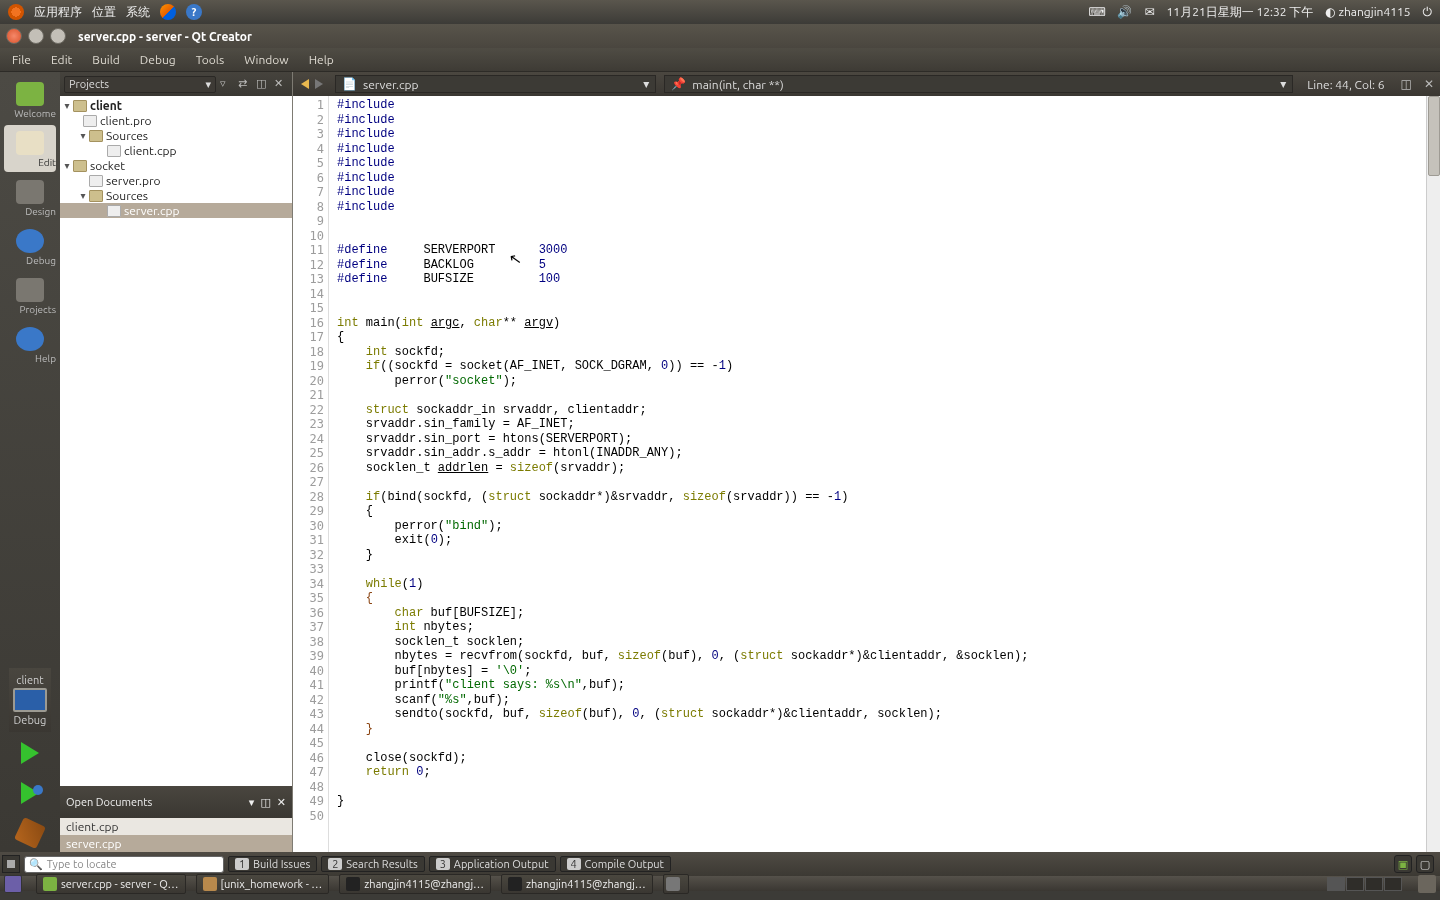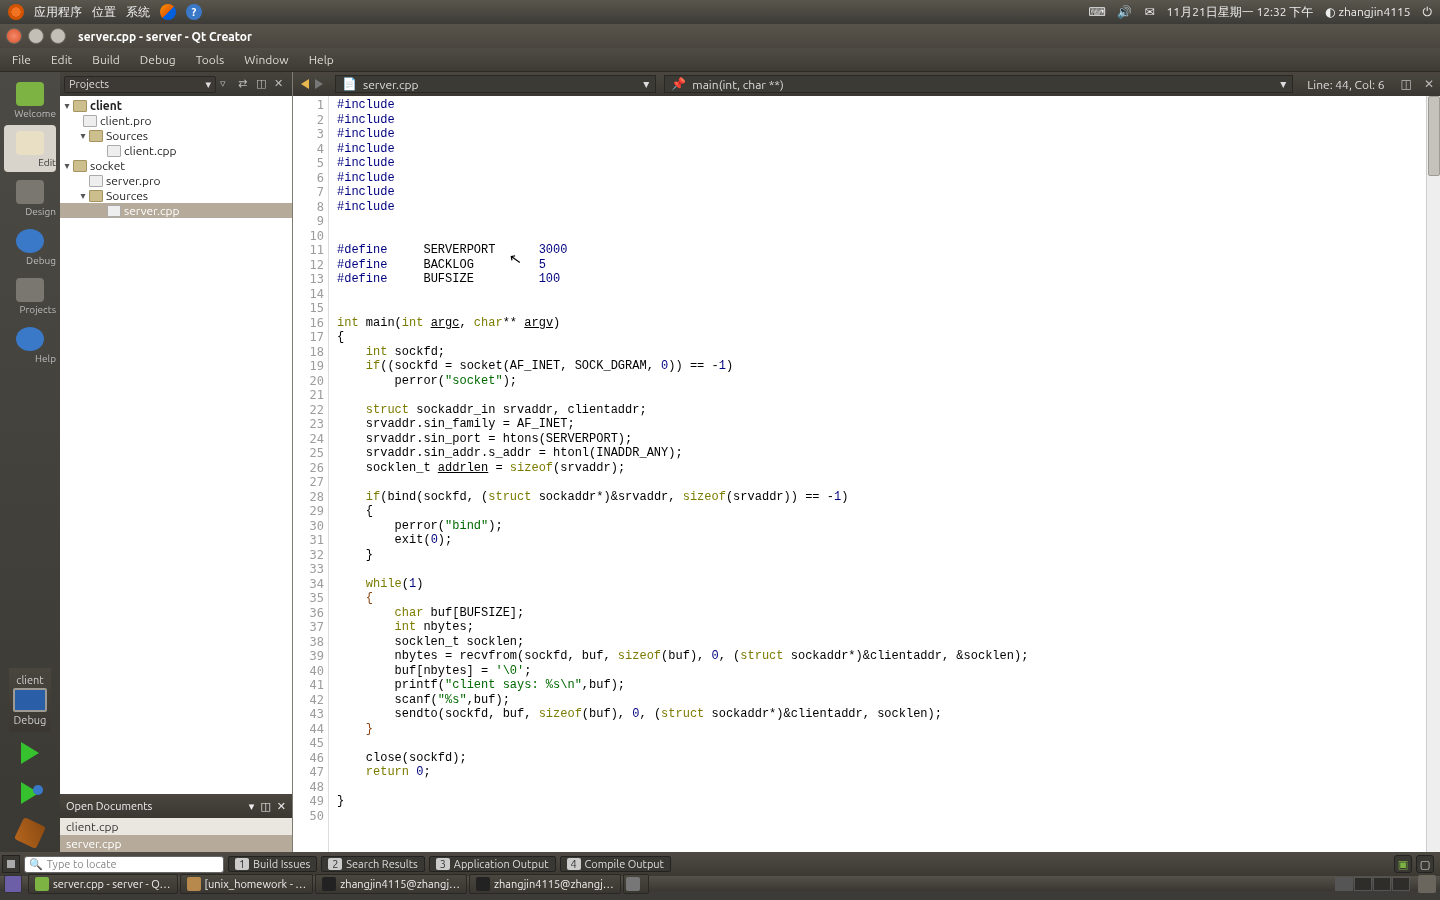--- a/index.html
+++ b/index.html
@@ -41,21 +41,21 @@
 .proj-sel { flex:1; background:#3d3a35; border:1px solid #2a2825; border-radius:2px; padding:1px 4px; display:flex; justify-content:space-between; align-items:center; }
 .proj-tool-ico { width:14px; height:14px; opacity:.8; }
 .tree { flex:1; background:#fff; color:#222; padding:2px 0; font-size:12px; overflow:auto; }
 .tree-row { display:flex; align-items:center; padding:1px 2px; white-space:nowrap; }
 .tree-row.sel { background:#b6aa9a; color:#fff; }
 .tw { display:inline-block; width:10px; text-align:center; margin-right:1px; color:#555; font-size:10px;}
 .tico { width:14px; height:12px; margin-right:3px; background:#cdbf8d; border:1px solid #a4925f; border-radius:1px; }
 .tico.file { background:#eee; border-color:#aaa; }
 .tree-row b { font-weight:bold; }
 
-.opendocs-hdr { height:24px; background:linear-gradient(#4a463f,#3a3732); color:#eee; display:flex; align-items:center; padding:0 6px; font-size:11px; justify-content:space-between;}
+.opendocs-hdr { height:32px; background:linear-gradient(#4a463f,#3a3732); color:#eee; display:flex; align-items:center; padding:0 6px; font-size:11px; justify-content:space-between;}
 .opendocs-hdr .r { display:flex; gap:6px;}
 .opendocs { background:#eae7e1;}
 .od-row { padding:2px 6px; font-size:12px; color:#333;}
 .od-row.sel { background:#b6aa9a; color:#fff; }
 
 .run-target { background:linear-gradient(#49463f,#3a3732); color:#ccc; padding:6px 4px; text-align:center; font-size:11px;}
 .run-target .mon { width:34px; height:24px; margin:2px auto; background:#2a5fa8; border:2px solid #9c9a92; border-radius:2px;}
 
 
 .edit-col { flex:1; display:flex; flex-direction:column; min-width:0; }
@@ -80,21 +80,21 @@
 .out-bar { height:24px; background:linear-gradient(#4f4b44,#3c3933); display:flex; align-items:center; color:#ddd; font-size:11px; padding:0 2px; gap:4px; }
 .out-stop { width:18px; height:18px; background:#3a3833; border:1px solid #222; display:flex; align-items:center; justify-content:center;}
 .out-stop div{ width:8px;height:8px;background:#aaa;}
 .locator { flex:0 0 200px; display:flex; align-items:center; background:#fff; border:1px solid #666; border-radius:3px; padding:1px 4px; color:#888; gap:4px;}
 .out-tab { background:#3a3833; border:1px solid #222; border-radius:2px; padding:1px 6px; display:flex; gap:4px;}
 .out-tab .n{ background:#ccc; color:#333; width:14px; text-align:center; border-radius:2px;}
 .out-right{ margin-left:auto; display:flex; gap:4px; padding-right:4px;}
 .out-sq{ width:18px;height:18px; background:#3a3833; border:1px solid #222; border-radius:3px; display:flex; align-items:center; justify-content:center;}
 
 
-.taskbar { height:15px; background:linear-gradient(#55514a,#3a3732); display:flex; align-items:center; padding:0 4px; gap:2px; color:#eee; font-size:11px;}
+.taskbar { height:15px; background:linear-gradient(#55514a,#3a3732); display:flex; align-items:center; padding:0 4px; gap:10px; color:#eee; font-size:11px;}
 .task { background:linear-gradient(#4a473f,#3a3732); border:1px solid #2a2825; border-radius:2px; padding:2px 6px; display:flex; align-items:center; gap:4px; max-width:200px; white-space:nowrap; overflow:hidden;}
 .task .ico{ width:14px; height:14px; background:#777; border-radius:2px;}
 .show-dt{ width:18px; height:18px; background:#6c5fa8; border:1px solid #333; border-radius:2px; margin-right:4px;}
 .ws{ margin-left:auto; display:flex; gap:1px;}
 .ws div{ width:18px; height:14px; background:#2f2d29; border:1px solid #555;}
 .ws div.active{ background:#555;}
 .trash{ width:18px; height:18px; margin-left:6px; background:#6b665d; border-radius:2px;}
 .cursor{ position:absolute; left:509px; top:250px; font-size:15px; color:#000; transform:rotate(-10deg); pointer-events:none;}
 </style>
 </head>

